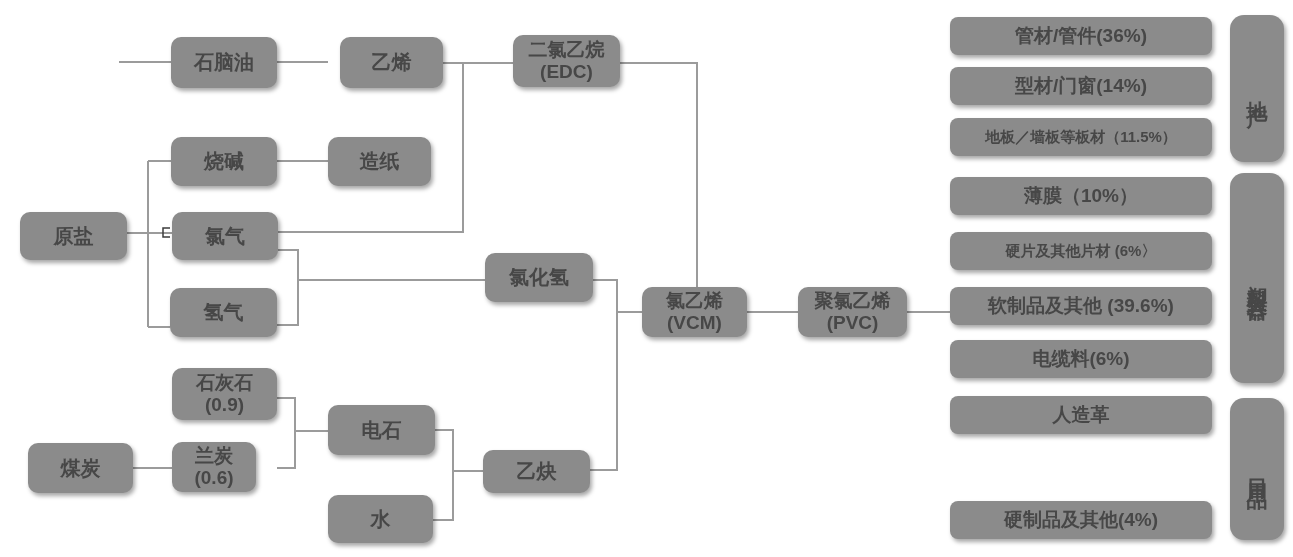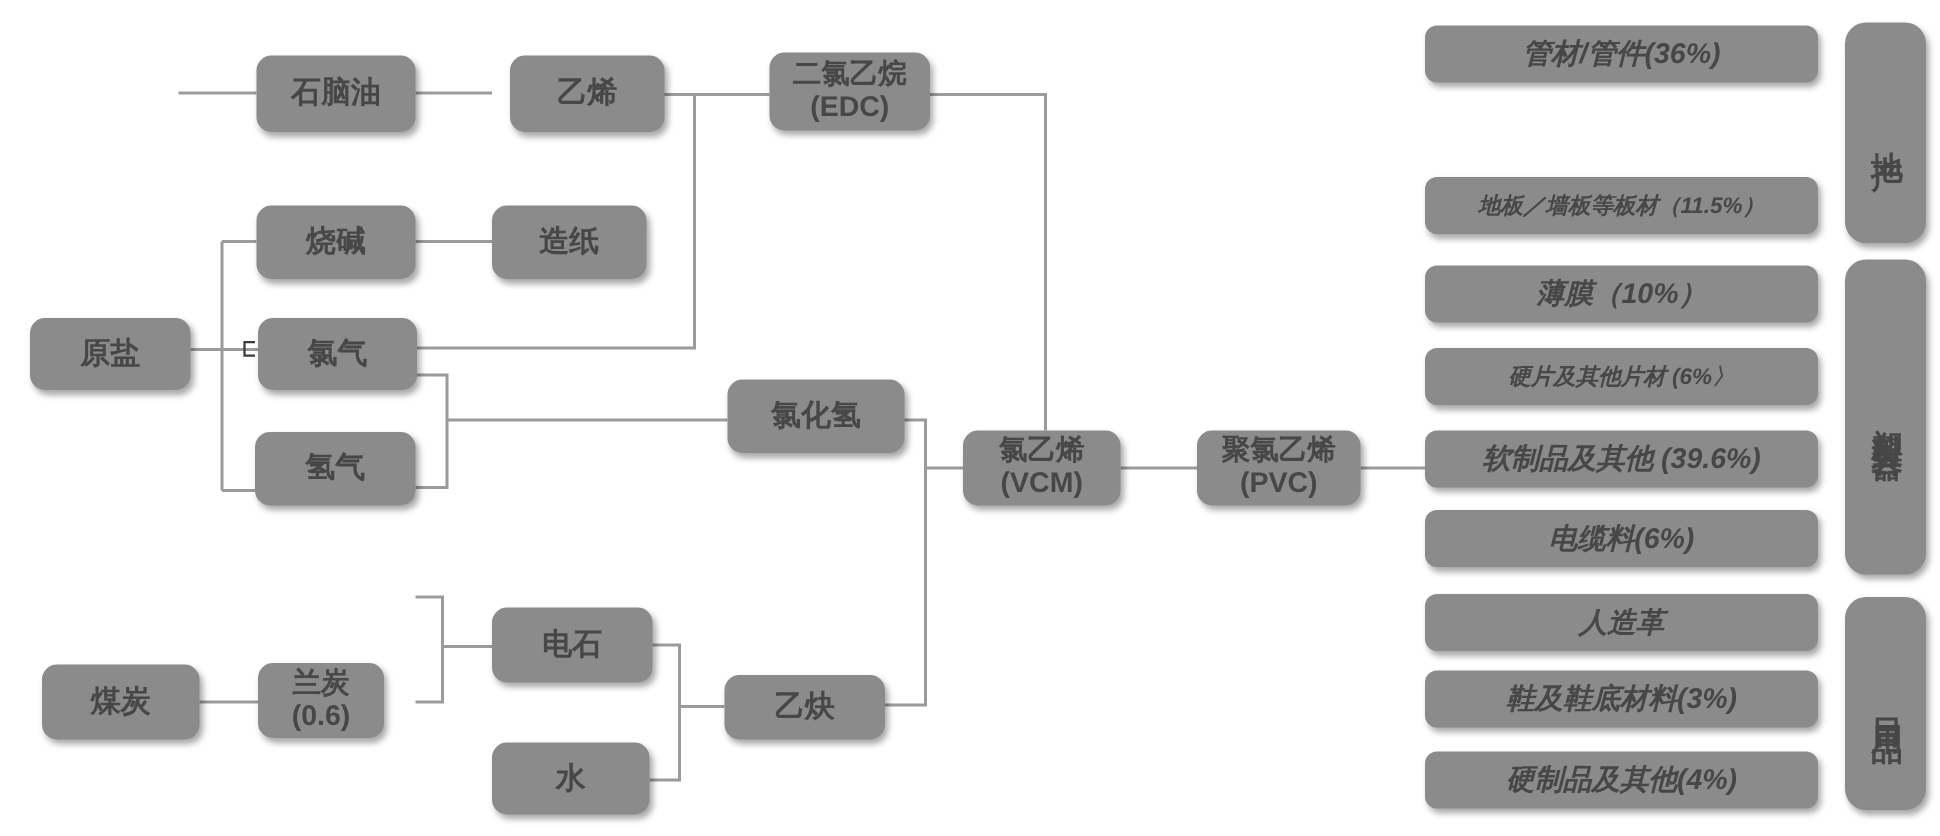--- a/index.html
+++ b/index.html
@@ -42,21 +42,20 @@
     box-shadow: 2px 3px 4px rgba(0,0,0,0.35);
     display: flex;
     align-items: center;
     justify-content: center;
     color: #474747;
     font-weight: bold;
     font-size: 19px;
     left: 950px;
     width: 262px;
     height: 38px;
-    font-style: italic;
   }
   .app-item.long { font-size: 15px; }
   .group-label {
     position: absolute;
     z-index: 1;
     background: #8b8b8b;
     border-radius: 14px;
     box-shadow: 2px 3px 4px rgba(0,0,0,0.35);
     display: flex;
     align-items: center;
@@ -134,74 +133,78 @@
   </div>
   <div class="node" style="left:20px;top:212px;width:107px;height:48px">
     <span>原盐</span>
   </div>
   <div class="node" style="left:172px;top:212px;width:106px;height:48px">
     <span>氯气</span>
   </div>
   <div class="node" style="left:170px;top:288px;width:107px;height:49px">
     <span>氢气</span>
   </div>
-  <div class="node" style="left:485px;top:253px;width:118px;height:49px">
+  <div class="node" style="left:485px;top:253px;width:108px;height:49px">
     <span>氯化氢</span>
   </div>
 
   <div class="node two" style="left:642px;top:287px;width:105px;height:50px">
     <span>氯乙烯</span>
     <span>(VCM)</span>
   </div>
   <div class="node" style="left:28px;top:443px;width:105px;height:50px">
     <span>煤炭</span>
   </div>
 
   <div class="node two" style="left:798px;top:287px;width:109px;height:50px">
     <span>聚氯乙烯</span>
     <span>(PVC)</span>
   </div>
+  <div class="node two" style="left:172px;top:368px;width:105px;height:52px">
+    <span>石灰石</span>
+    <span>(0.9)</span>
+  </div>
   <div class="node two" style="left:172px;top:442px;width:84px;height:50px">
     <span>兰炭</span>
     <span>(0.6)</span>
   </div>
   <div class="node" style="left:328px;top:405px;width:107px;height:50px">
     <span>电石</span>
   </div>
   <div class="node" style="left:328px;top:495px;width:105px;height:48px">
     <span>水</span>
   </div>
   <div class="node" style="left:483px;top:450px;width:107px;height:43px">
     <span>乙炔</span>
   </div>
 
   <div class="app-item" style="top:17px">
     <span>管材/管件(36%)</span>
   </div>
+  <div class="app-item" style="top:67px">
+    <span>型材/门窗(14%)</span>
+  </div>
   <div class="app-item long" style="top:118px">
     <span>地板／墙板等板材（11.5%）</span>
   </div>
   <div class="app-item" style="top:177px">
     <span>薄膜（10%）</span>
   </div>
   <div class="app-item long" style="top:232px">
     <span>硬片及其他片材 (6%〉</span>
   </div>
   <div class="app-item" style="top:287px">
     <span>软制品及其他 (39.6%)</span>
   </div>
   <div class="app-item" style="top:340px">
     <span>电缆料(6%)</span>
   </div>
   <div class="app-item" style="top:396px">
     <span>人造革</span>
   </div>
-  <div class="app-item" style="top:447px">
-    <span>鞋及鞋底材料(3%)</span>
-  </div>
   <div class="app-item" style="top:501px">
     <span>硬制品及其他(4%)</span>
   </div>
 
   <div class="group-label" style="top:15px;height:147px">
     <span>地产</span>
   </div>
   <div class="group-label" style="top:173px;height:210px">
     <span>塑料容器</span>
   </div>

